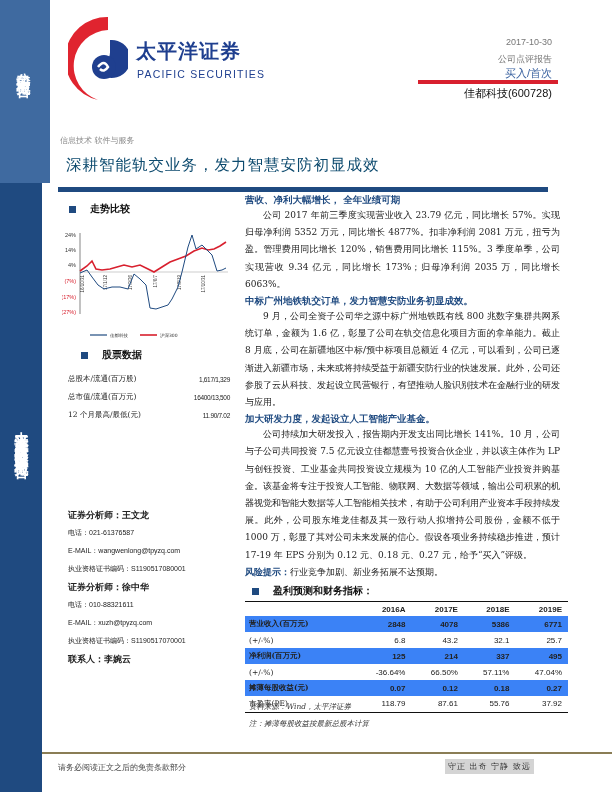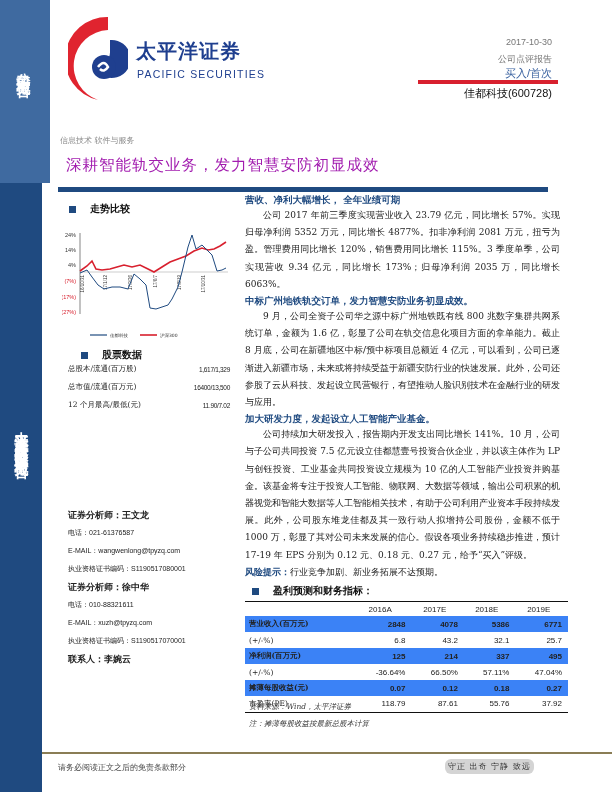--- a/index.html
+++ b/index.html
@@ -17,55 +17,55 @@
   .brand-en { position: absolute; left: 137px; top: 68px; font-size: 10.5px; color: #1f3f8f; letter-spacing: 1.2px; font-family: "Liberation Sans", sans-serif; text-align: right; }
 
   .hdr-right { position: absolute; right: 60px; text-align: right; font-family: "Liberation Sans", sans-serif; }
   .hdr-date { top: 37px; font-size: 9px; color: #777; }
   .hdr-type { top: 53px; font-size: 9px; color: #777; }
   .hdr-rating { top: 66px; font-size: 11px; color: #3a62a0; }
   .red-bar { position: absolute; left: 418px; top: 80px; width: 140px; height: 4px; background: #d8202e; }
   .hdr-stock { top: 86px; font-size: 11px; color: #111; }
 
   .industry { position: absolute; left: 60px; top: 135px; font-size: 8px; color: #888; }
-  .title { position: absolute; left: 66px; top: 155px; font-size: 15.5px; color: #a21caf; font-family: "DejaVu Serif", serif; letter-spacing: 1px; }
+  .title { position: absolute; left: 66px; top: 155px; font-size: 15.5px; color: #0c4a6e; font-family: "DejaVu Serif", serif; letter-spacing: 1px; }
   .title-bar { position: absolute; left: 58px; top: 187px; width: 490px; height: 5px; background: #1f4a80; }
 
   .sec-hdr { position: absolute; font-size: 10px; font-weight: bold; color: #111; font-family: "DejaVu Serif", serif; padding-left: 7px; }
   .sq { display: inline-block; width: 7px; height: 7px; background: #1f4a80; margin-right: 14px; vertical-align: middle; }
 
   .chart { position: absolute; left: 62px; top: 225px; width: 175px; height: 120px; }
 
-  .stock-table { position: absolute; left: 68px; top: 360px; width: 162px; font-size: 7.5px; font-family: "DejaVu Serif", serif; text-align: center; }
+  .stock-table { position: absolute; left: 68px; top: 370px; width: 162px; font-size: 7.5px; font-family: "DejaVu Serif", serif; text-align: center; }
   .stock-row { display: flex; justify-content: space-between; height: 18px; align-items: center; }
   .stock-val { font-family: "Liberation Sans", sans-serif; font-size: 6.5px; letter-spacing: -0.3px; }
 
   .analysts { position: absolute; left: 68px; top: 506px; width: 170px; }
   .analyst-name { font-size: 9px; font-weight: bold; font-family: "DejaVu Serif", serif; height: 18px; line-height: 18px; }
   .analyst-line { font-size: 7px; height: 18px; line-height: 18px; font-family: "Liberation Sans", sans-serif; color: #222; }
   .analyst-line .lbl { font-family: "DejaVu Serif", serif; }
 
   .body-col { position: absolute; left: 245px; top: 192px; width: 315px; font-family: "DejaVu Serif", serif; }
   .h-blue { color: #1f4a80; font-weight: bold; font-size: 9.5px; line-height: 15px; }
   .para { font-size: 9px; line-height: 17.2px; color: #222; text-align: justify; text-indent: 2em; }
   .risk { font-size: 9px; line-height: 17px; }
   .risk .rl { color: #1f4a80; font-weight: bold; }
 
   .fin-hdr { position: absolute; left: 245px; top: 584px; width: 323px; border-bottom: 1.5px solid #111; padding-bottom: 3px; }
   .fin-table { position: absolute; left: 245px; top: 602px; width: 323px; border-collapse: collapse; font-size: 8px; }
-  .fin-table th { font-weight: normal; text-align: center; font-family: "Liberation Sans", sans-serif; height: 14px; padding-right: 6px; }
+  .fin-table th { font-weight: bold; text-align: right; font-family: "Liberation Sans", sans-serif; height: 14px; padding-right: 6px; }
   .fin-table td { height: 16px; text-align: right; padding-right: 6px; font-family: "Liberation Sans", sans-serif; }
   .fin-table td.lbl { text-align: left; padding-left: 4px; font-family: "DejaVu Serif", serif; font-size: 7.5px; }
   .fin-table tr.shade td { background: #3b82f6; font-weight: bold; }
   .fin-table tr.last td { border-bottom: 1.5px solid #111; }
   .fin-note { position: absolute; left: 249px; font-size: 7.5px; font-style: italic; color: #333; font-family: "DejaVu Serif", serif; }
 
   .footer-line { position: absolute; left: 42px; top: 752px; width: 570px; height: 2px; background: #8a7d55; }
   .footer-left { position: absolute; left: 58px; top: 762px; font-size: 8px; color: #444; font-family: "DejaVu Serif", serif; }
-  .footer-right { position: absolute; left: 445px; top: 759px; font-size: 8px; color: #333; background: #d4d4d4; padding: 2px 3px; font-family: "DejaVu Serif", serif; letter-spacing: 1px; border-radius: 6px; }
+  .footer-right { position: absolute; left: 445px; top: 759px; font-size: 8px; color: #333; background: #d4d4d4; padding: 2px 3px; font-family: "DejaVu Serif", serif; letter-spacing: 1px; }
 </style>
 </head>
 <body>
 
 <div class="sidebar-top">
   <div class="vert-text vt-top">公司研究报告</div>
 </div>
 <div class="sidebar-bottom">
   <div class="vert-text vt-bottom">太平洋证券股份有限公司证券研究报告</div>
 </div>

